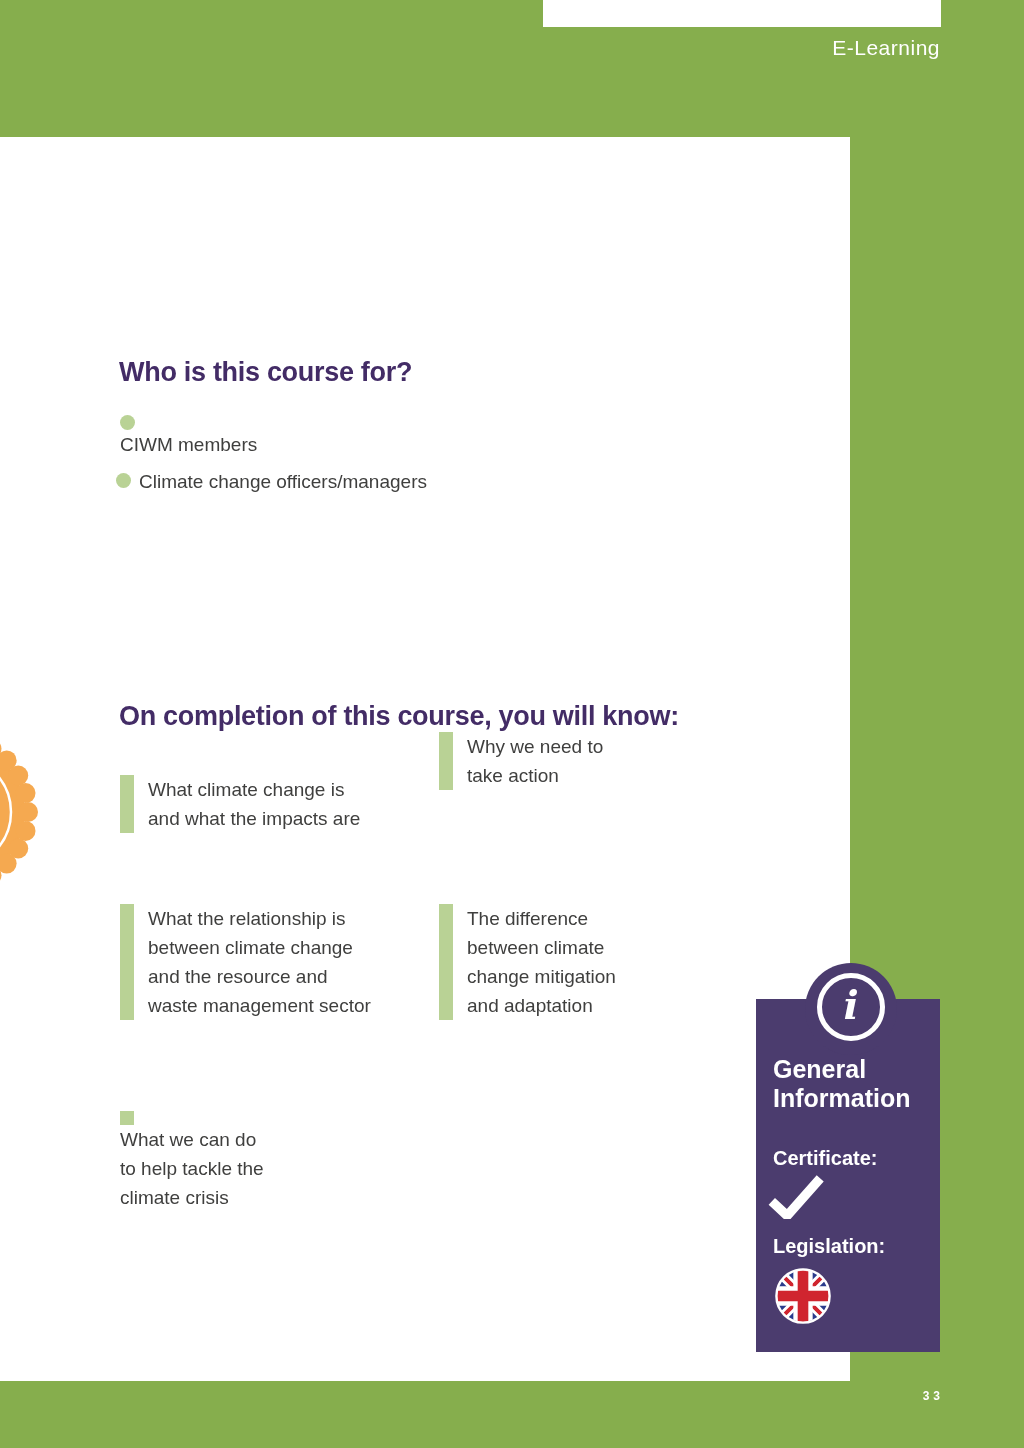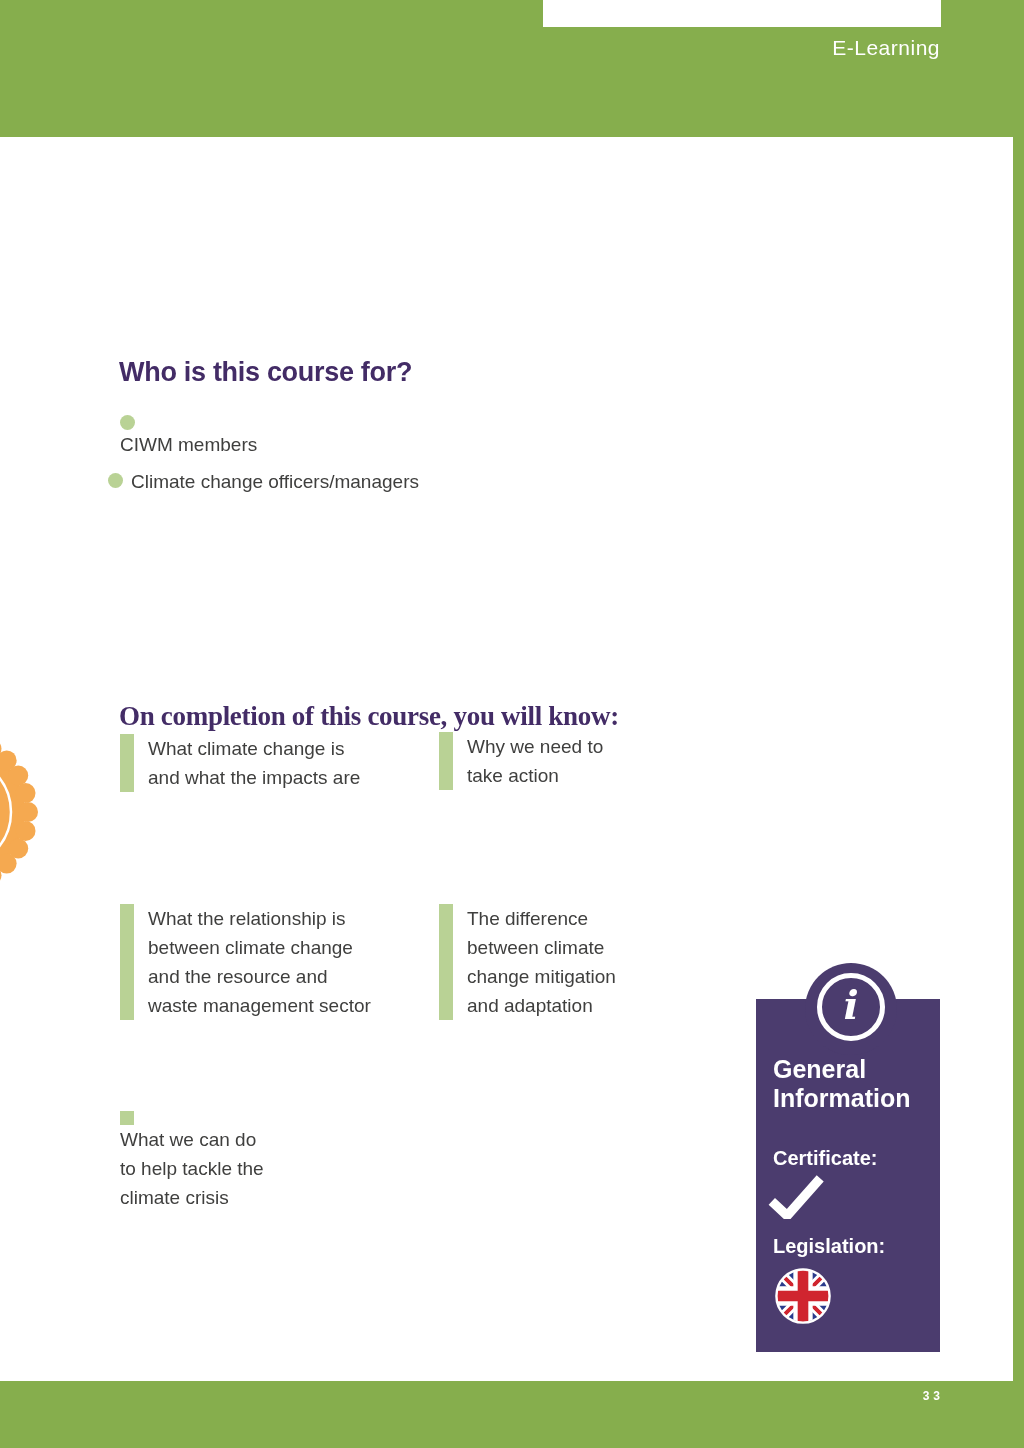--- a/index.html
+++ b/index.html
@@ -11,45 +11,45 @@
   .pre{white-space:pre-line;}
 
   
   .top-tab{position:absolute;left:543px;top:0;width:398px;height:27px;background:#ffffff;}
   .section-label{
     position:absolute;top:36px;right:84px;color:#ffffff;
     font-size:21px;font-weight:400;letter-spacing:.5px;
   }
 
   
-  .card{position:absolute;left:0;top:137px;width:1013px;height:1244px;background:#ffffff;overflow:hidden;}
+  .card{position:absolute;left:0;top:137px;width:850px;height:1244px;background:#ffffff;overflow:hidden;}
 
   .rosette{position:absolute;left:-140px;top:580px;}
 
   h1.sec-title{
     position:absolute;margin:0;color:#432C66;font-size:27px;font-weight:700;
     letter-spacing:-.3px;white-space:nowrap;
   }
   #who-title{left:119px;top:220px;}
-  #completion-title{left:119px;top:564px;font-family:Liberation Serif, serif;}
+  #completion-title{left:119px;top:564px;}
 
   .bullet-item{position:absolute;display:flex;align-items:flex-start;}
   .bullet-dot{
     width:15px;height:15px;border-radius:50%;background:#B9D295;
     flex:0 0 15px;margin-top:6px;margin-right:8px;
   }
   .bullet-text{font-size:19px;line-height:29px;color:#3F3F3E;}
   #who-item-1{left:120px;top:272px;flex-direction:column;}
-  #who-item-2{left:108px;top:330px;text-align:center;}
+  #who-item-2{left:116px;top:330px;text-align:center;}
   #who-item-3{left:465px;top:272px;width:335px;}
 
   .know-item{position:absolute;display:flex;align-items:stretch;}
   .know-bar{width:14px;background:#B9D295;margin-right:14px;flex:0 0 14px;}
   .know-text{font-size:19px;line-height:29px;color:#3F3F3E;}
-  #know-1{left:120px;top:597px;}
+  #know-1{left:120px;top:638px;}
   #know-2{left:439px;top:595px;}
   #know-3{left:120px;top:767px;}
   #know-4{left:439px;top:767px;}
   #know-5{left:120px;top:974px;flex-direction:column;}
 
   
   .info-panel{position:absolute;left:756px;top:999px;width:184px;height:353px;background:#4B3C6E;}
   .info-bump{
     position:absolute;left:49px;top:-36px;width:92px;height:92px;border-radius:50%;
     background:#4B3C6E;

